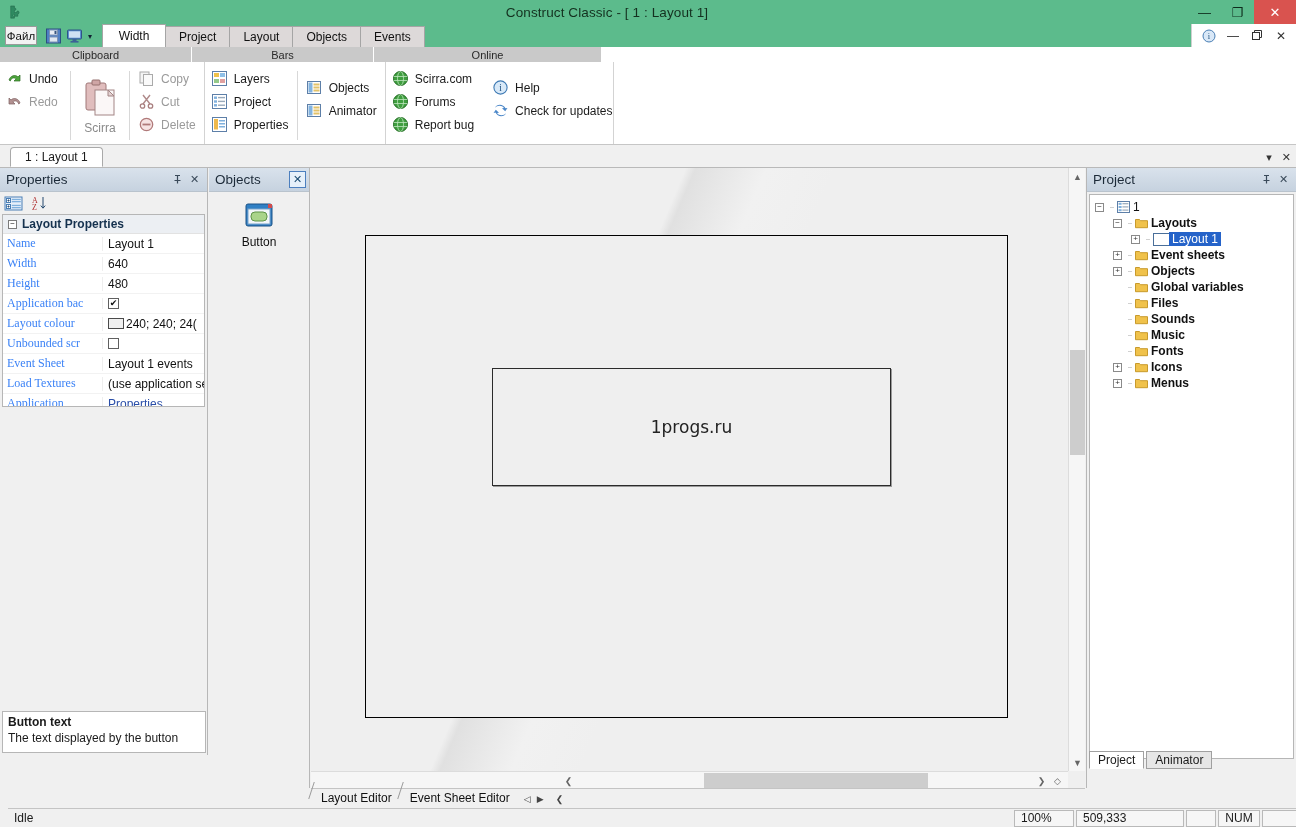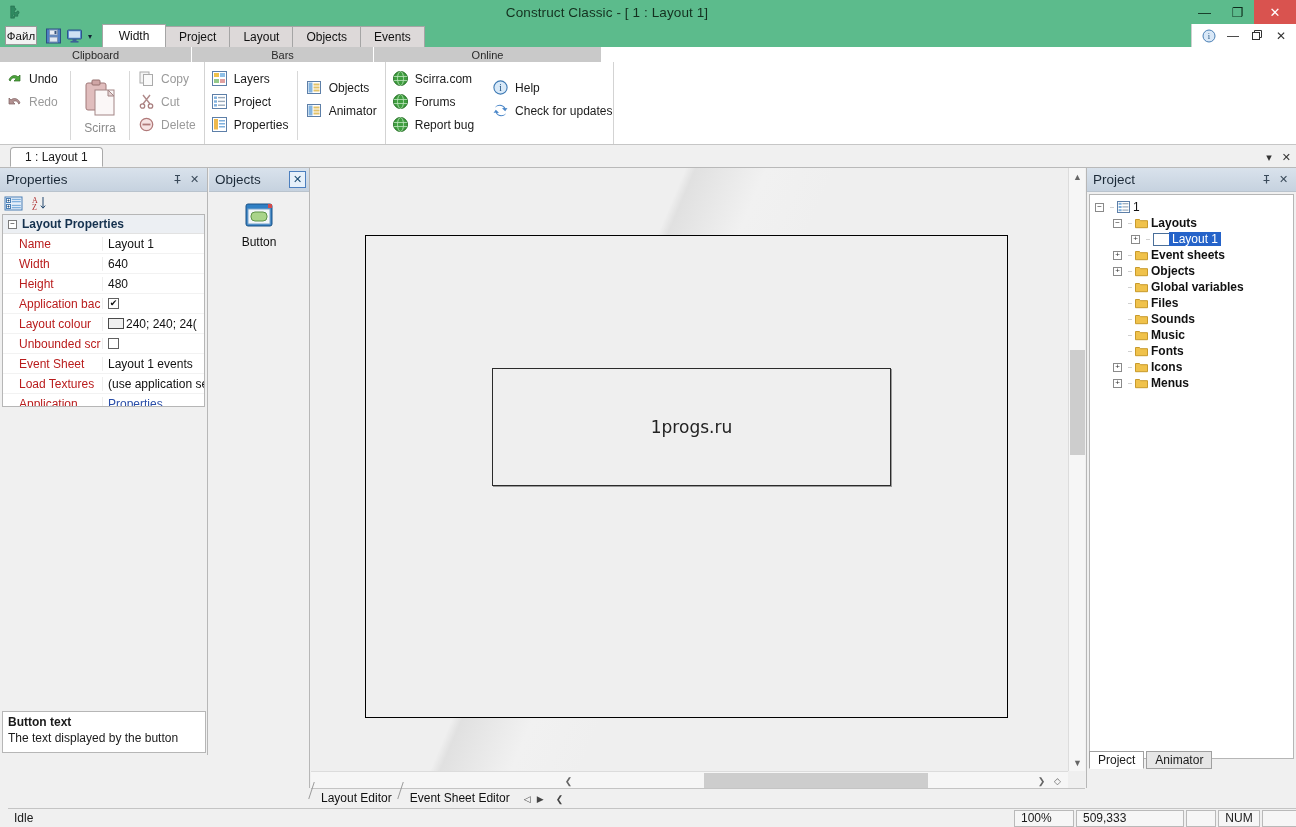--- a/index.html
+++ b/index.html
@@ -129,21 +129,21 @@
     display: flex; align-items: center; gap: 5px; height: 19px;
     background: #eceff3; font-weight: bold; font-size: 12px; padding-left: 5px; color: #15314e;
     border-bottom: 1px solid #e2e2e2;
   }
   .expander {
     width: 9px; height: 9px; border: 1px solid #7b7b7b; background: #fff;
     display: inline-flex; align-items: center; justify-content: center;
     font-size: 8px; line-height: 1; color: #222; font-weight: normal;
   }
   .pg-row { display: flex; height: 20px; align-items: center; font-size: 12px; border-bottom: 1px solid #f2f2f2; }
-  .pg-k { width: 99px; padding-left: 16px; overflow: hidden; white-space: nowrap; color: #b91c1c; }
+  .pg-k { width: 99px; padding-left: 4px; overflow: hidden; white-space: nowrap; color: #3b82f6; font-family: Liberation Serif, serif; }
   .pg-v { flex: 1; padding-left: 5px; overflow: hidden; white-space: nowrap; color: #111;
           border-left: 1px solid #eee; display: flex; align-items: center; gap: 2px; }
   .cbx { width: 11px; height: 11px; border: 1px solid #5f5f5f; background: #fff;
          display: inline-flex; align-items: center; justify-content: center; font-size: 9px; line-height: 1; }
   .swatch { width: 16px; height: 11px; border: 1px solid #4a4a4a; background: #f0f0f0; display: inline-block; }
   .link { color: #2a4ea8; text-decoration: underline; }
   .props-desc {
     position: absolute; left: 2px; bottom: 2px; width: 204px; height: 42px;
     background: #fff; border: 1px solid #b6b6b6; padding: 3px 5px;
   }

